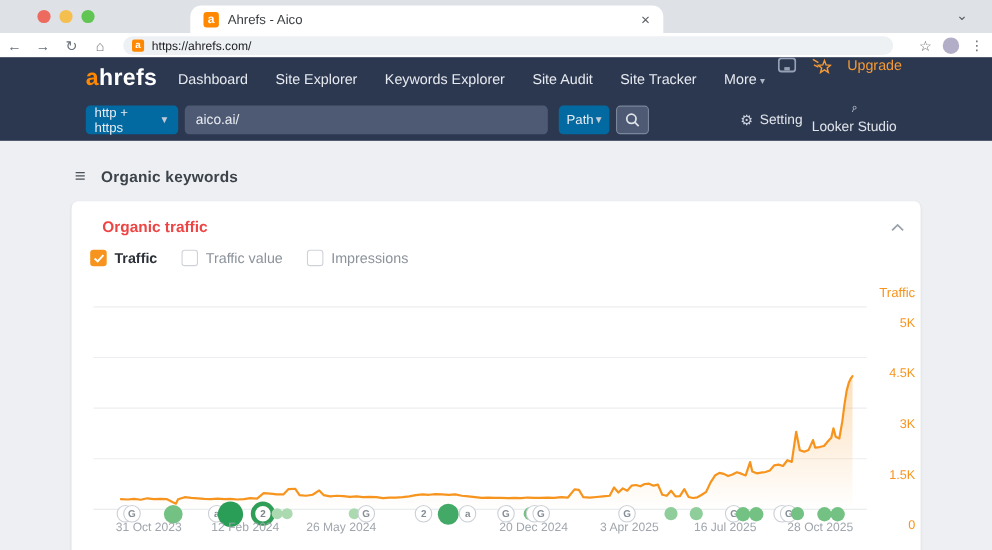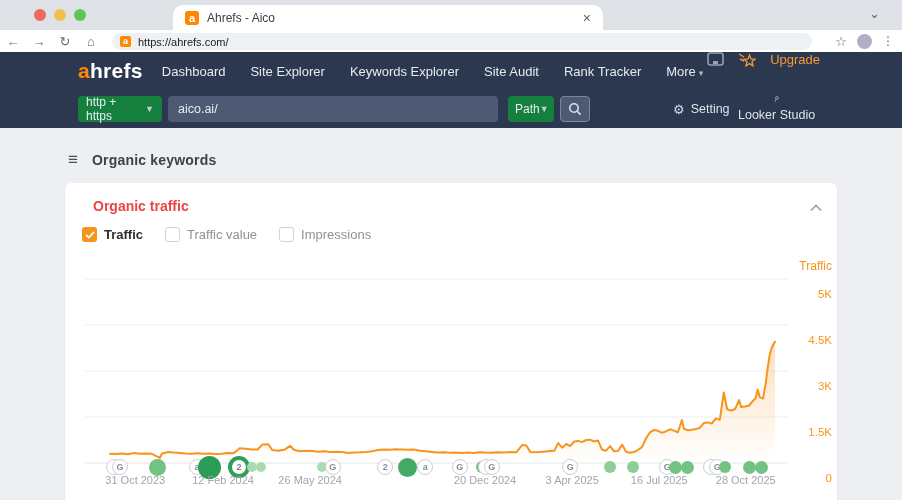--- a/index.html
+++ b/index.html
@@ -36,21 +36,21 @@
   .hrow1 { height:38px; display:flex; align-items:center; }
   .logo { margin-left:78px; font-size:21px; font-weight:bold; letter-spacing:.3px; }
   .logo .la { color:#ff8800; } .logo .lr { color:#ffffff; }
   .menu { display:flex; gap:25px; margin-left:19px; }
   .menu-item { color:#e7eaf0; font-size:13px; cursor:pointer; white-space:nowrap; }
   .more-caret { font-size:9px; color:#aeb6c6; margin-left:3px; }
   .hrow1-right { position:absolute; right:82px; top:0; height:38px; display:flex; gap:14px; }
   .upgrade { color:#f59a35; font-size:13px; cursor:pointer; }
 
   .hrow2 { position:relative; height:38px; }
-  .pill { position:absolute; top:6px; height:26px; background:#15803d; border-radius:4px;
+  .pill { position:absolute; top:6px; height:26px; background:#0369a1; border-radius:4px;
           display:flex; align-items:center; color:#e8ecf2; font-size:12px; }
   .proto-pill { left:78px; width:84px; padding:0 8px; justify-content:space-between; cursor:pointer; }
   .caret { font-size:9px; color:#c3cad6; }
   .query-input { position:absolute; left:168px; top:6px; width:330px; height:26px; background:#4e5a73;
                  border:none; border-radius:4px; color:#e8ecf2; font-size:12.5px; padding:0 10px;
                  font-family:"Liberation Sans", sans-serif; }
   .path-pill { left:508px; width:46px; padding:0 7px; justify-content:space-between; cursor:pointer; }
   .search-btn { position:absolute; left:560px; top:6px; width:30px; height:26px; background:#4e5a73;
                 border:1px solid #7b869c; border-radius:4px; display:flex; align-items:center;
                 justify-content:center; cursor:pointer; }
@@ -126,21 +126,21 @@
 </div>
 
 <div class="ahrefs-header">
   <div class="hrow1">
     <div class="logo"><span class="la">a</span><span class="lr">hrefs</span></div>
     <div class="menu" id="nav-menu">
         <div class="menu-item">Dashboard</div>
         <div class="menu-item">Site Explorer</div>
         <div class="menu-item">Keywords Explorer</div>
         <div class="menu-item">Site Audit</div>
-        <div class="menu-item">Rank Tracker</div>
+        <div class="menu-item">Site Tracker</div>
       </div>
     <div class="menu-item" style="margin-left:25px;"><span>More</span><span class="more-caret">▾</span></div>
     <div class="hrow1-right">
       <svg width="17" height="15" viewBox="0 0 17 15">
         <rect x="1" y="1" width="15" height="12" rx="2.5" fill="none" stroke="#96a0b5" stroke-width="1.6"></rect>
         <rect x="6" y="9" width="5" height="3" fill="#96a0b5"></rect>
       </svg>
       <svg width="18" height="16" viewBox="0 0 18 16">
         <line x1="1" y1="2" x2="6" y2="5" stroke="#f59a35" stroke-width="1.4"></line>
         <line x1="2" y1="7" x2="6" y2="9" stroke="#f59a35" stroke-width="1.4"></line>

